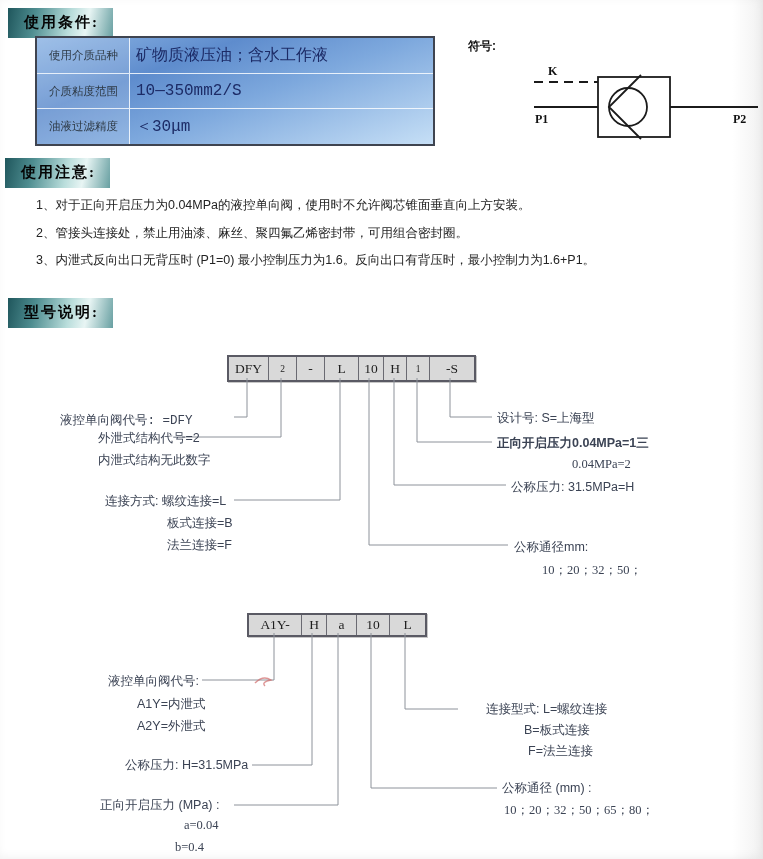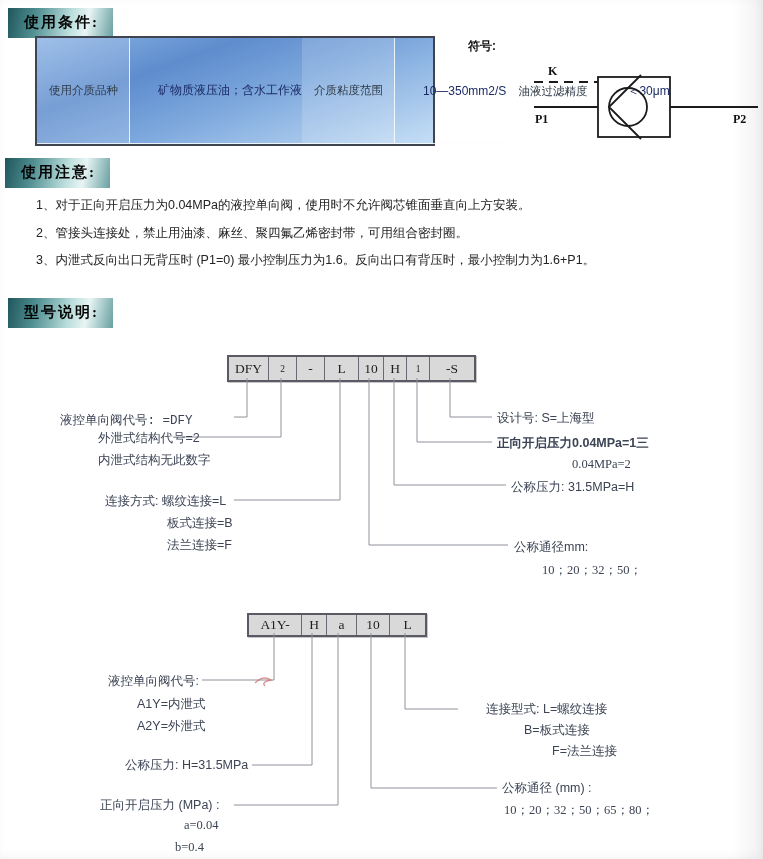--- a/index.html
+++ b/index.html
@@ -19,37 +19,37 @@
     position:absolute;
     background:linear-gradient(102deg,#1f565c 0%,#4e8d90 26%,#b9dddb 58%,#e8f5f4 74%,#679fa1 100%);
     color:#050505;font-weight:bold;font-size:15px;letter-spacing:2px;
     padding:5px 14px 6px 16px;white-space:nowrap;font-family:Liberation Serif, serif;
   }
   
   .cond-table{
     position:absolute;left:35px;top:36px;width:400px;height:110px;
     border:2px solid #3f4450;
     background:linear-gradient(160deg,#8cb4e4 0%,#5e8ccd 30%,#7da8dd 55%,#c6dff6 100%);
-    display:flex;flex-direction:row;
+    display:flex;flex-direction:column;
     box-sizing:border-box;
     text-align:right;
   }
   .cond-row{flex:1;display:flex;border-bottom:1px solid rgba(250,253,255,0.85);}
   .cond-row:last-child{border-bottom:none;}
   .cond-label{
     width:93px;flex:none;display:flex;align-items:center;
     padding-left:12px;box-sizing:border-box;
     border-right:1px solid rgba(250,253,255,0.85);
     font-size:11.5px;color:#2e3a46;background:rgba(255,255,255,0.16);
     white-space:nowrap;
   }
   .cond-value{
-    flex:1;display:flex;align-items:center;padding-left:28px;
-    font-size:12px;color:#1c2b66;white-space:nowrap;
-    font-family:Liberation Sans, sans-serif;
+    flex:1;display:flex;align-items:center;padding-left:6px;
+    font-size:16px;color:#1c2b66;white-space:nowrap;
+    font-family:Liberation Mono, monospace;
   }
   .symbol-title{position:absolute;left:468px;top:38px;font-weight:bold;font-size:12px;color:#111;}
   .sym-svg{position:absolute;left:520px;top:58px;}
   
   .notes{position:absolute;left:36px;top:197px;width:720px;}
   .note{font-size:12.5px;color:#232323;margin-bottom:10.5px;white-space:nowrap;}
   
   .cellrow{
     position:absolute;display:flex;
     border:2px solid #5a5a64;background:#d9d9d9;
@@ -173,17 +173,17 @@
 
   <div class="dlabel" style="left:108px;top:673px;">液控单向阀代号:</div>
   <div class="dlabel" style="left:137px;top:696px;">A1Y=内泄式</div>
   <div class="dlabel" style="left:137px;top:718px;">A2Y=外泄式</div>
   <div class="dlabel" style="left:125px;top:757px;">公称压力: H=31.5MPa</div>
   <div class="dlabel" style="left:100px;top:797px;">正向开启压力 (MPa) :</div>
   <div class="dlabel latin" style="left:184px;top:818px;text-align:center;">a=0.04</div>
   <div class="dlabel latin" style="left:175px;top:840px;">b=0.4</div>
   <div class="dlabel" style="left:486px;top:701px;">连接型式: L=螺纹连接</div>
   <div class="dlabel" style="left:524px;top:722px;">B=板式连接</div>
-  <div class="dlabel" style="left:552px;top:743px;">F=法兰连接</div>
+  <div class="dlabel" style="left:528px;top:743px;">F=法兰连接</div>
   <div class="dlabel" style="left:502px;top:780px;">公称通径 (mm) :</div>
   <div class="dlabel latin" style="left:504px;top:802px;">10；20；32；50；65；80；</div>
 
 </div>
 
 </body></html>

